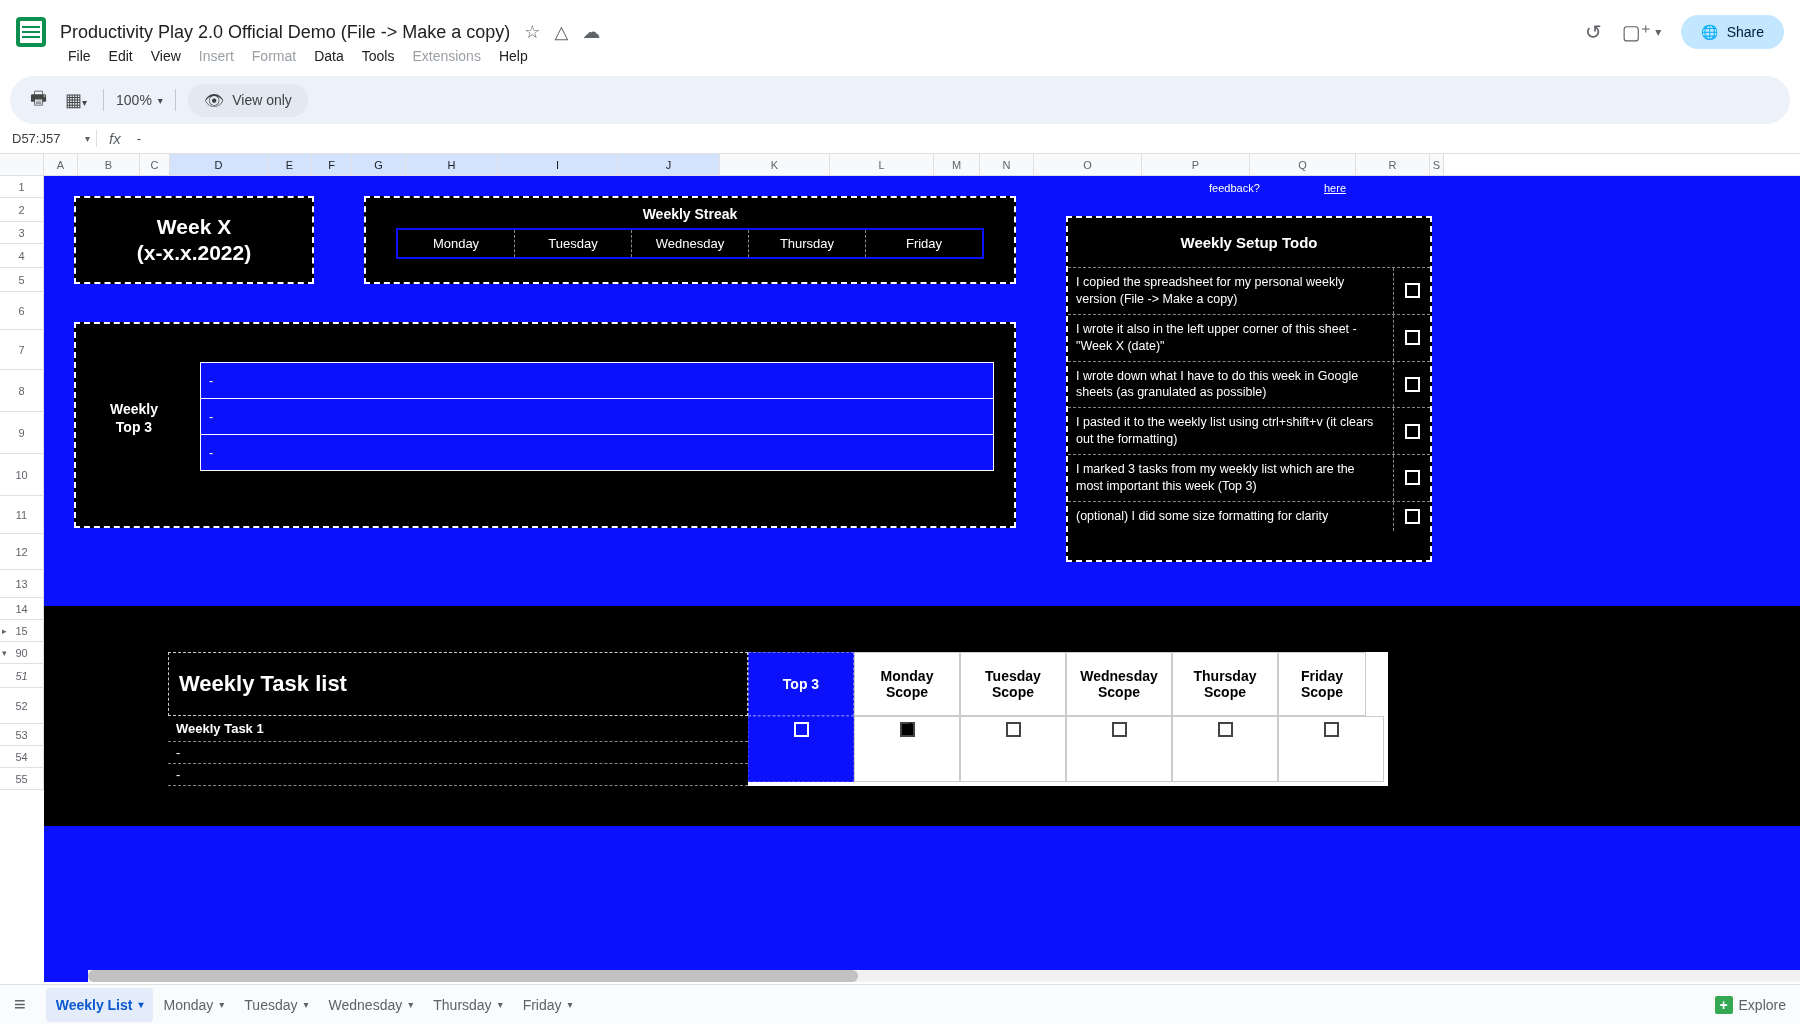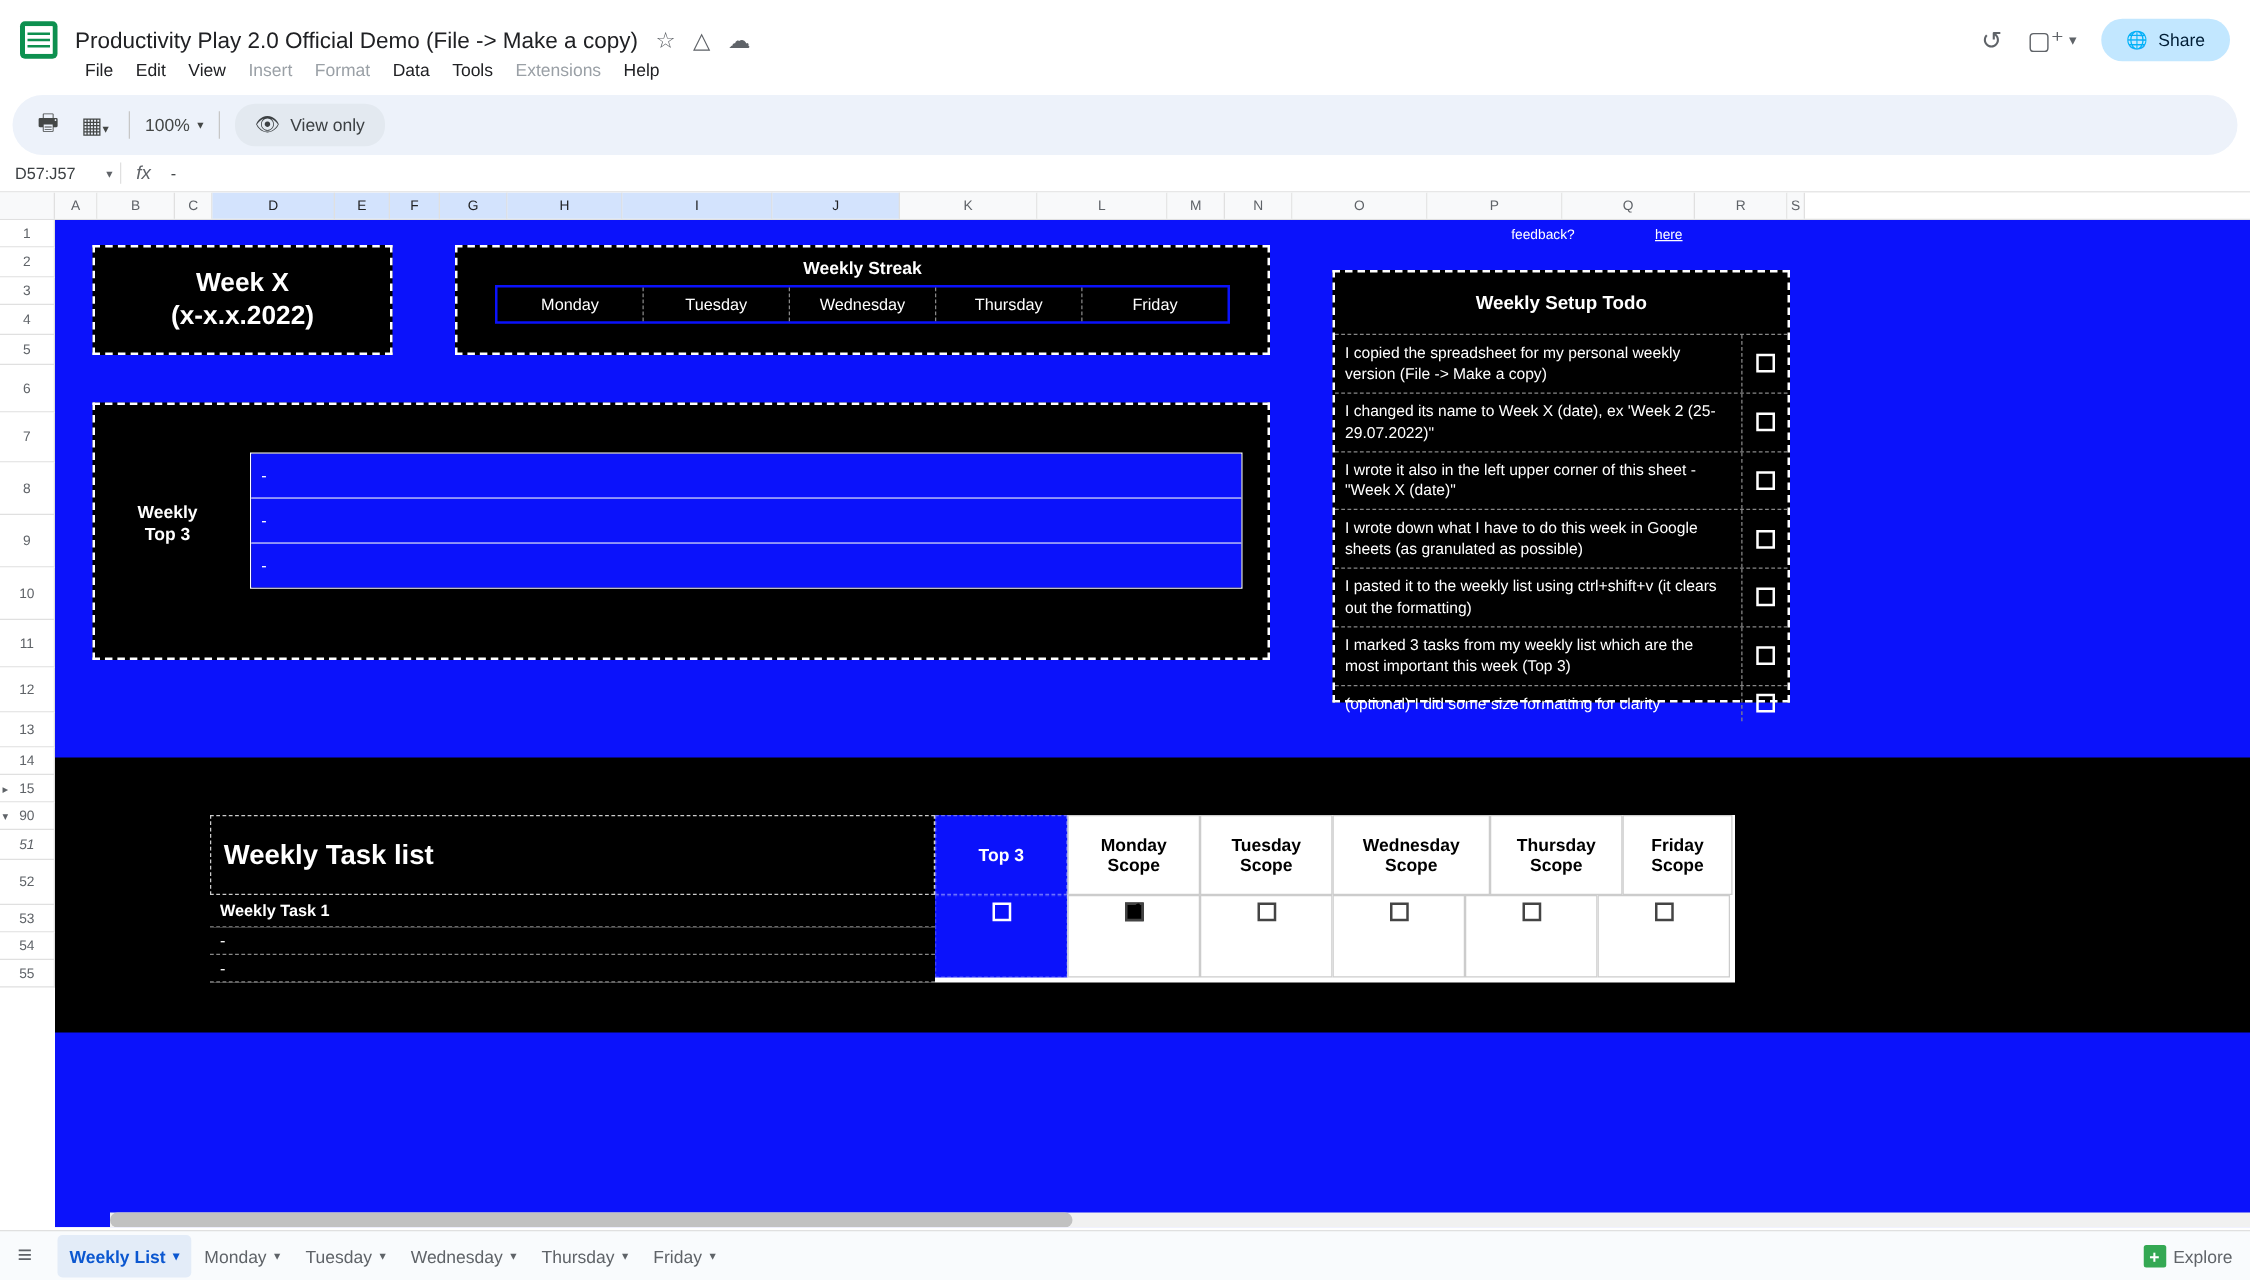--- a/index.html
+++ b/index.html
@@ -251,26 +251,20 @@
       <div class="card" style="left:1022px; top:40px; width:366px; height:346px; border-width:2px;">
         <div class="setup-title">Weekly Setup Todo</div>
         <div class="setup-table" id="setuptable">
             <div class="setup-row">
               <div class="setup-text">I copied the spreadsheet for my personal weekly version (File -&gt; Make a copy)</div>
               <div class="setup-chk">
                 <span class="chk"></span>
               </div>
             </div>
             <div class="setup-row">
-              <div class="setup-text">I changed its name to Week X (date), ex 'Week 2 (25-29.07.2022)"</div>
-              <div class="setup-chk">
-                <span class="chk"></span>
-              </div>
-            </div>
-            <div class="setup-row">
               <div class="setup-text">I wrote it also in the left upper corner of this sheet - "Week X (date)"</div>
               <div class="setup-chk">
                 <span class="chk"></span>
               </div>
             </div>
             <div class="setup-row">
               <div class="setup-text">I wrote down what I have to do this week in Google sheets (as granulated as possible)</div>
               <div class="setup-chk">
                 <span class="chk"></span>
               </div>
@@ -298,21 +292,21 @@
 
       <div class="black-band" style="top:430px; height:220px;"></div>
 
       <div class="tasklist" style="left:124px; top:476px; width:1220px;">
         <div class="tl-header">
           <div class="tl-title" style="width:580px;">Weekly Task list</div>
           <div class="tl-col tl-top3" style="width:106px;">Top 3</div>
           <div id="scopecols" style="display:flex;">
               <div class="tl-col" style="width: 106px;">Monday Scope</div>
               <div class="tl-col" style="width: 106px;">Tuesday Scope</div>
-              <div class="tl-col" style="width: 126px;">Wednesday Scope</div>
+              <div class="tl-col" style="width: 106px;">Wednesday Scope</div>
               <div class="tl-col" style="width: 106px;">Thursday Scope</div>
               <div class="tl-col" style="width: 88px;">Friday Scope</div>
             </div>
         </div>
         <div style="display:flex;">
           <div style="width:580px;">
             <div class="tl-task">Weekly Task 1</div>
             <div class="tl-sub">-</div>
             <div class="tl-sub">-</div>
           </div>

